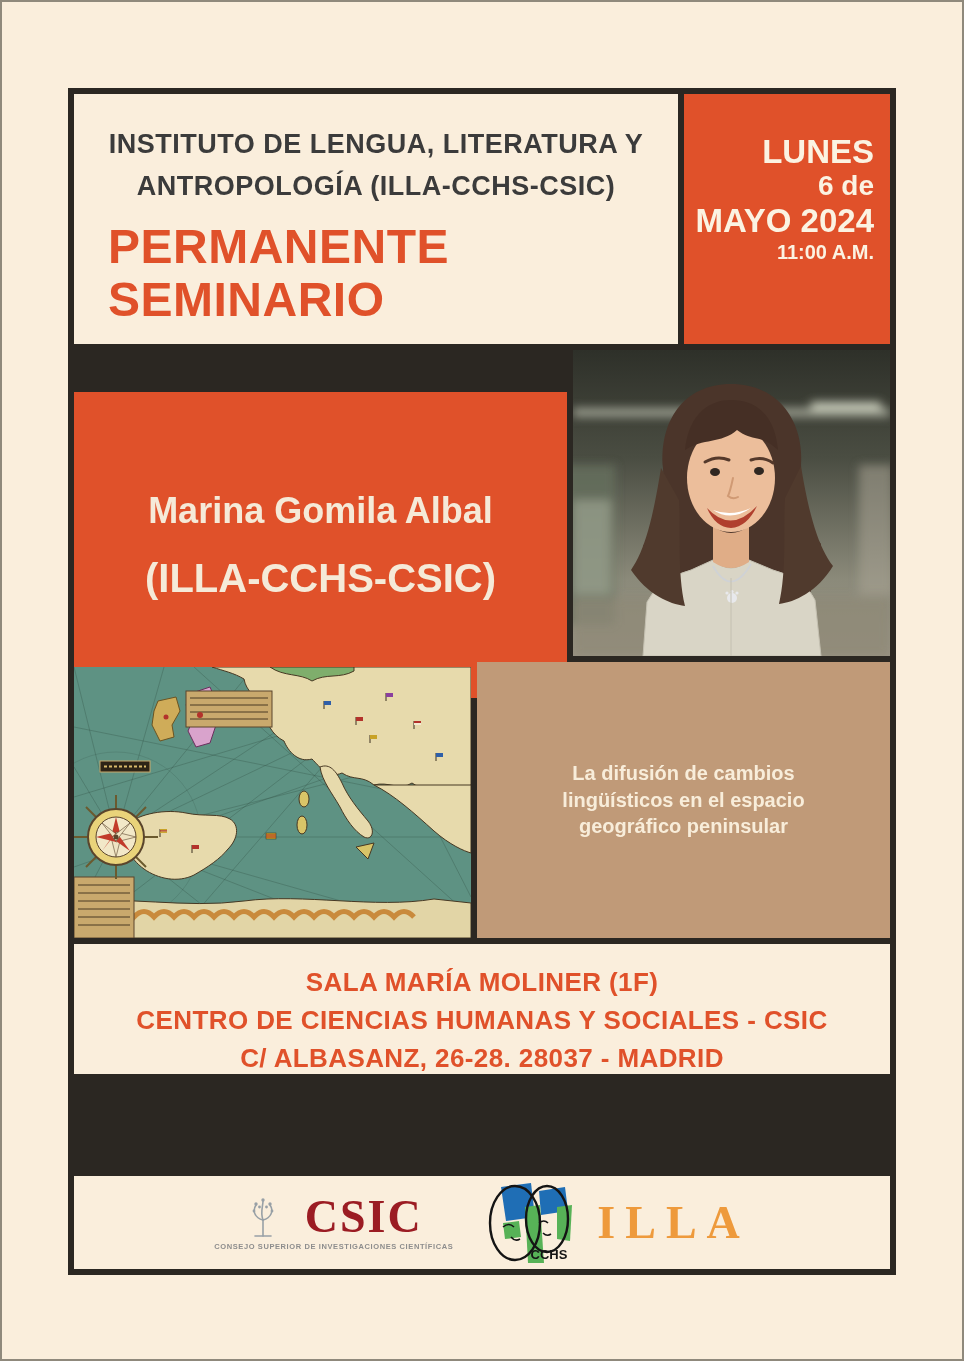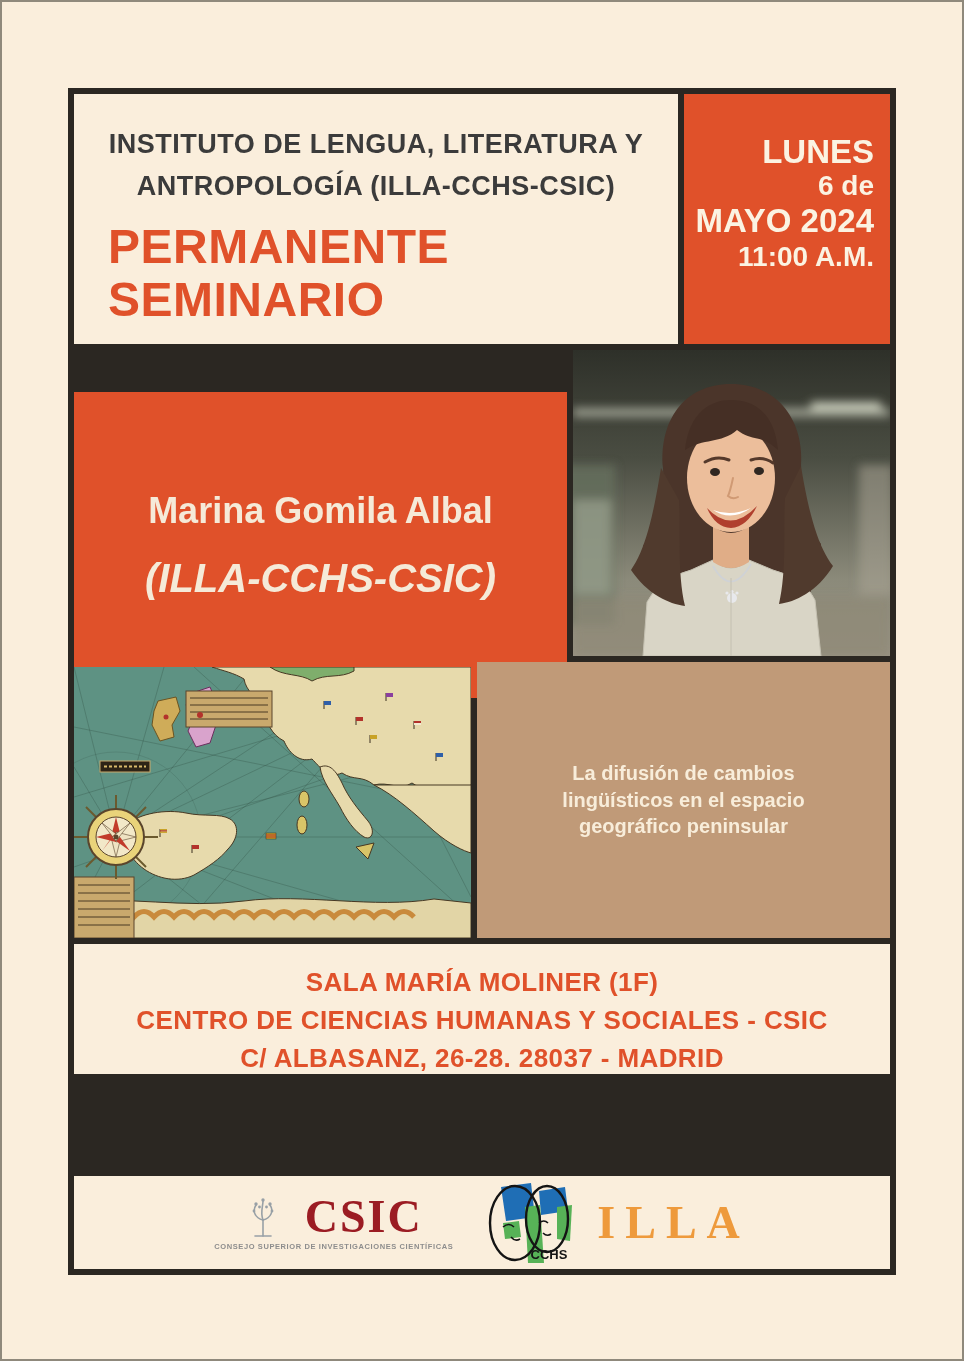--- a/index.html
+++ b/index.html
@@ -18,27 +18,27 @@
   .header-left{left:6px;top:6px;width:604px;height:250px;background:#FAEEDC;}
   .institute{margin-top:30px;text-align:center;color:#3B3B3B;
     font-size:27px;font-weight:700;line-height:1.55;letter-spacing:.5px;}
   .series{margin-top:12px;padding-left:34px;color:#E0512A;
     font-size:48px;font-weight:800;line-height:1.12;letter-spacing:.5px;}
   .date-block{left:616px;top:6px;width:206px;height:250px;background:#E0512A;
     color:#FBF3E2;text-align:right;padding:40px 16px 0 0;font-weight:700;}
   .date-weekday{font-size:33px;line-height:1.1;}
   .date-day{font-size:28px;line-height:1.15;}
   .date-monthyear{font-size:33px;line-height:1.15;}
-  .date-time{font-size:28px;line-height:1.2;}
+  .date-time{font-size:20px;line-height:1.2;}
 
   
   .speaker-block{left:6px;top:262px;width:493px;height:306px;background:#E0512A;
     display:flex;flex-direction:column;align-items:center;justify-content:center;gap:24px;margin-top:42px;}
   .speaker-name{color:#F5EAD8;font-size:36px;font-weight:700;}
-  .speaker-affil{color:#F5EAD8;font-size:40px;font-weight:800;font-style:italic;}
+  .speaker-affil{color:#F5EAD8;font-size:40px;font-weight:800;}
   .photo-block{left:505px;top:262px;width:317px;height:306px;background:#5c5f55;}
   .photo-block svg{display:block;width:100%;height:100%;}
 
   
   .map-block{left:6px;top:574px;width:397px;height:276px;background:#5E9283;
     border-top:5px solid #E0512A;}
   .map-block svg{display:block;width:100%;height:100%;}
   .title-block{left:409px;top:574px;width:413px;height:276px;background:#C09A78;
     display:flex;flex-direction:column;align-items:center;justify-content:center;}
   .title-line{color:#F8EDDA;font-size:20px;font-weight:800;line-height:1.32;text-align:center;}

